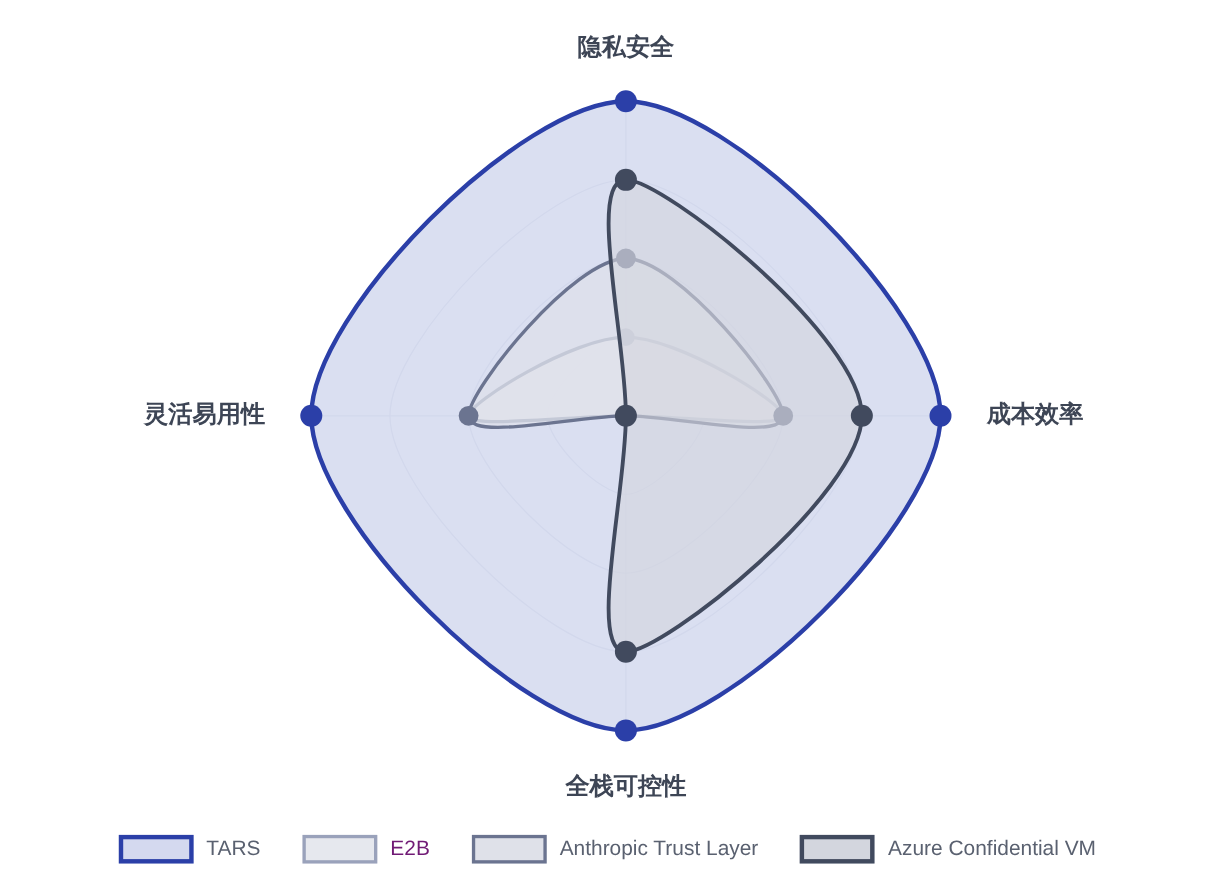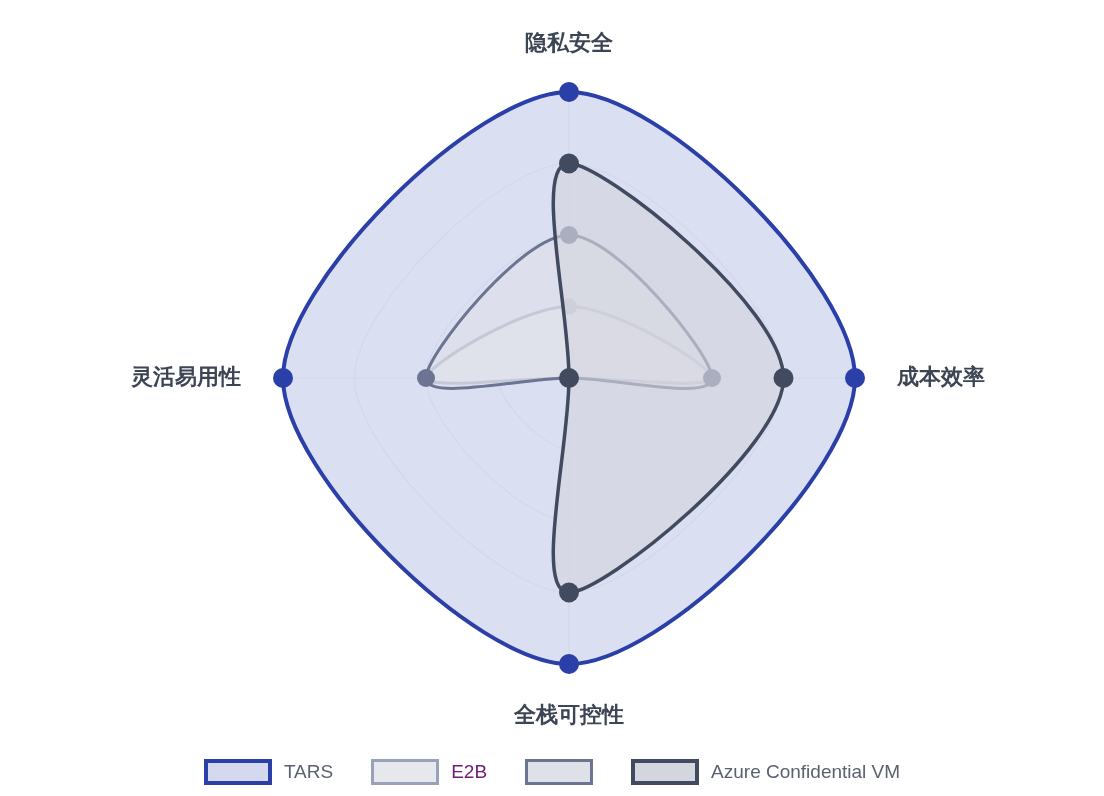--- a/index.html
+++ b/index.html
@@ -114,19 +114,20 @@
       <div class="legend-item">
         <div class="legend-swatch" style="background: rgb(212, 217, 239); border: 4px solid rgb(43, 63, 168);"></div>
         <span class="legend-label" style="color: rgb(90, 97, 112);">TARS</span>
       </div>
       <div class="legend-item">
         <div class="legend-swatch" style="background: rgb(230, 232, 238); border: 3px solid rgb(154, 162, 187);"></div>
         <span class="legend-label" style="color: #701a75;">E2B</span>
       </div>
       <div class="legend-item">
         <div class="legend-swatch" style="background: rgb(223, 225, 233); border: 3px solid rgb(107, 116, 144);"></div>
+        <span class="legend-label" style="color: rgb(90, 97, 112);">Anthropic Trust Layer</span>
       </div>
       <div class="legend-item">
         <div class="legend-swatch" style="background: rgb(211, 214, 222); border: 4px solid rgb(65, 74, 94);"></div>
         <span class="legend-label" style="color: rgb(90, 97, 112); text-align: right;">Azure Confidential VM</span>
       </div>
     </div>
 </div>
 
 </body></html>

